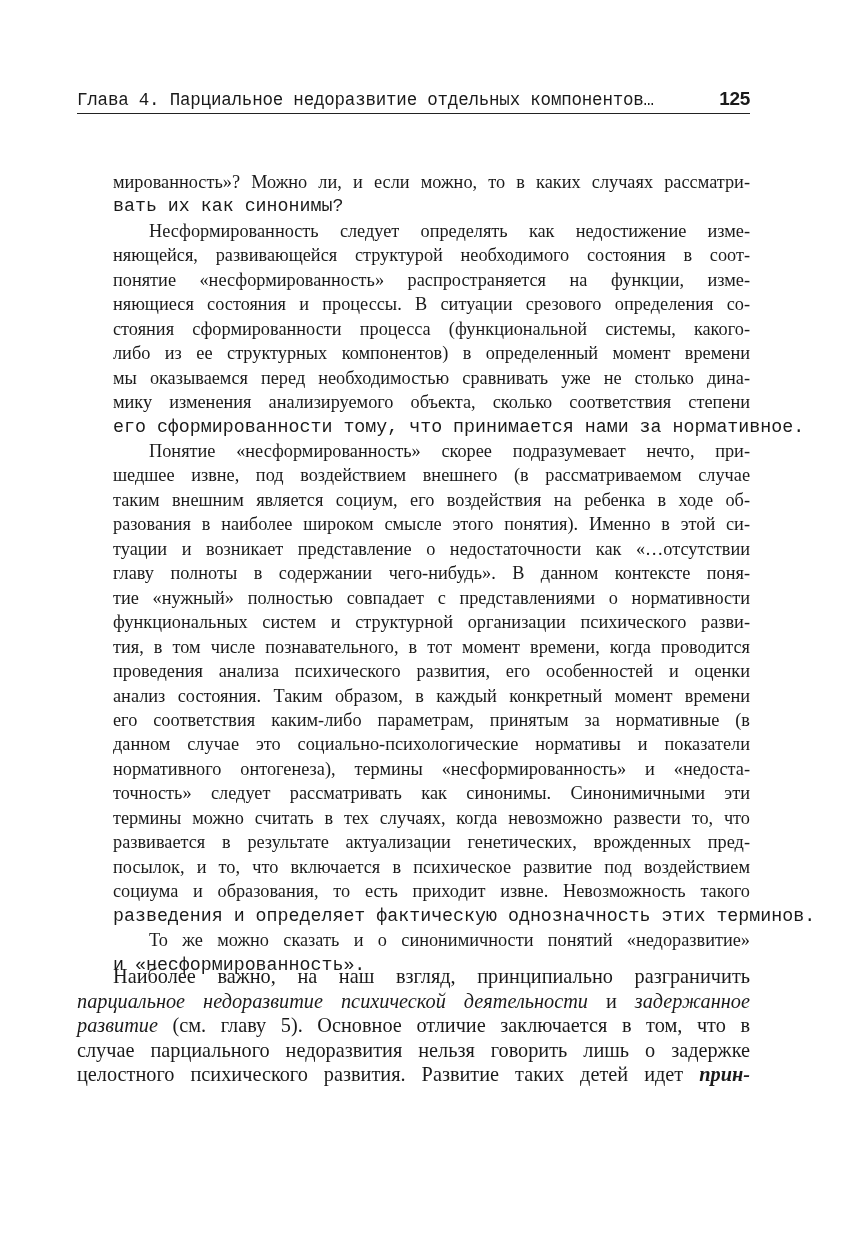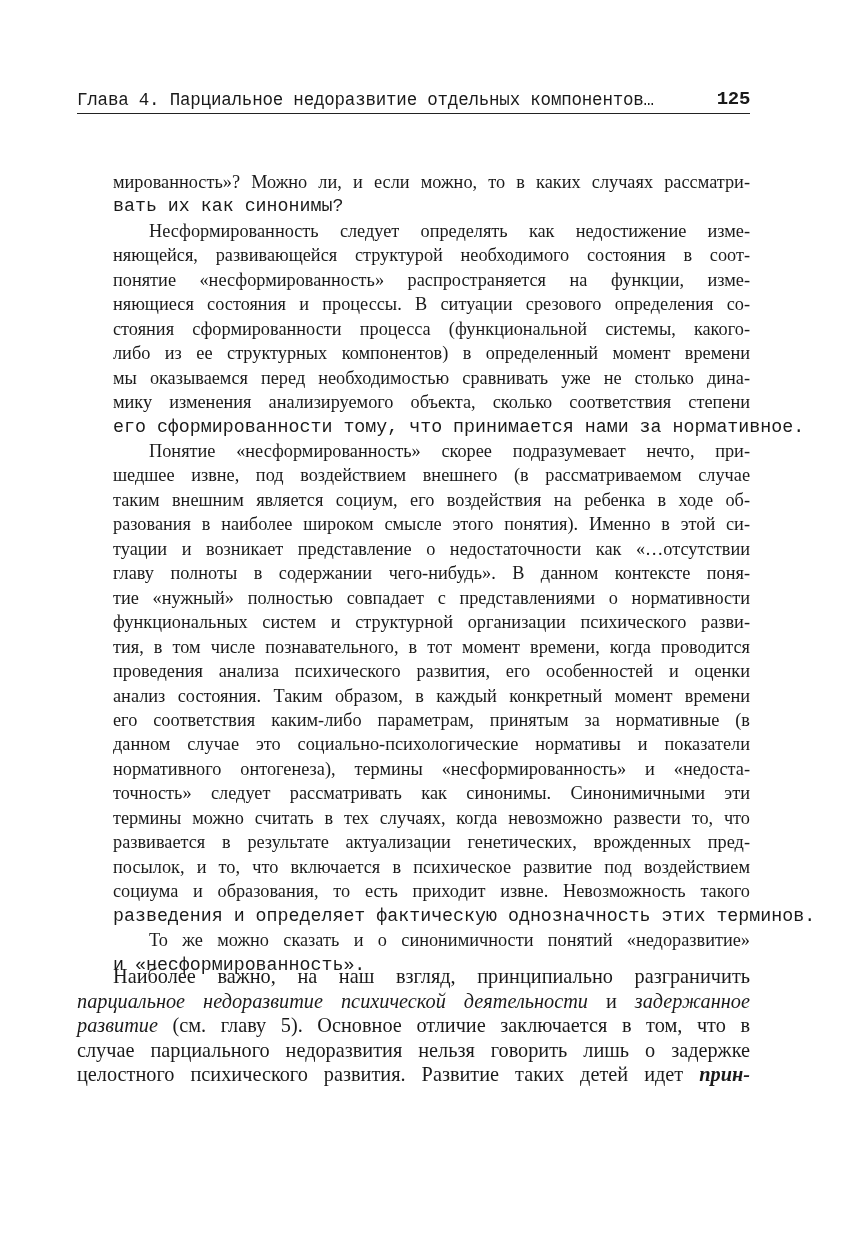--- a/index.html
+++ b/index.html
@@ -11,21 +11,21 @@
     .running-head {
       position: absolute; left: 77px; top: 86px; width: 673px; height: 27px;
       border-bottom: 1.4px solid #222;
       display: flex; justify-content: space-between; align-items: flex-end;
     }
     .running-head .chapter {
       font-size: 17.5px; letter-spacing: -0.2px; padding-bottom: 3px;
       font-family: Liberation Mono, monospace;
     }
     .running-head .folio {
-      font-family: Liberation Mono, monospace;
+      font-family: Liberation Sans, sans-serif;
       font-weight: bold; font-size: 19px; padding-bottom: 3px; letter-spacing: -0.3px; margin-left: 31px;
     }
     .inset {
       position: absolute; left: 113px; top: 138px; width: 637px;
       font-size: 18.3px; line-height: 24.45px; margin-top: 32px;
     }
     .inset p, .main p { margin: 0; text-align: justify; }
     .inset .line, .main .line { display: block; text-align: justify; text-align-last: justify; white-space: nowrap; }
     .inset .line.last, .main .line.last { text-align-last: left; font-family: Liberation Mono, monospace; }
     .indent { padding-left: 36px; }

